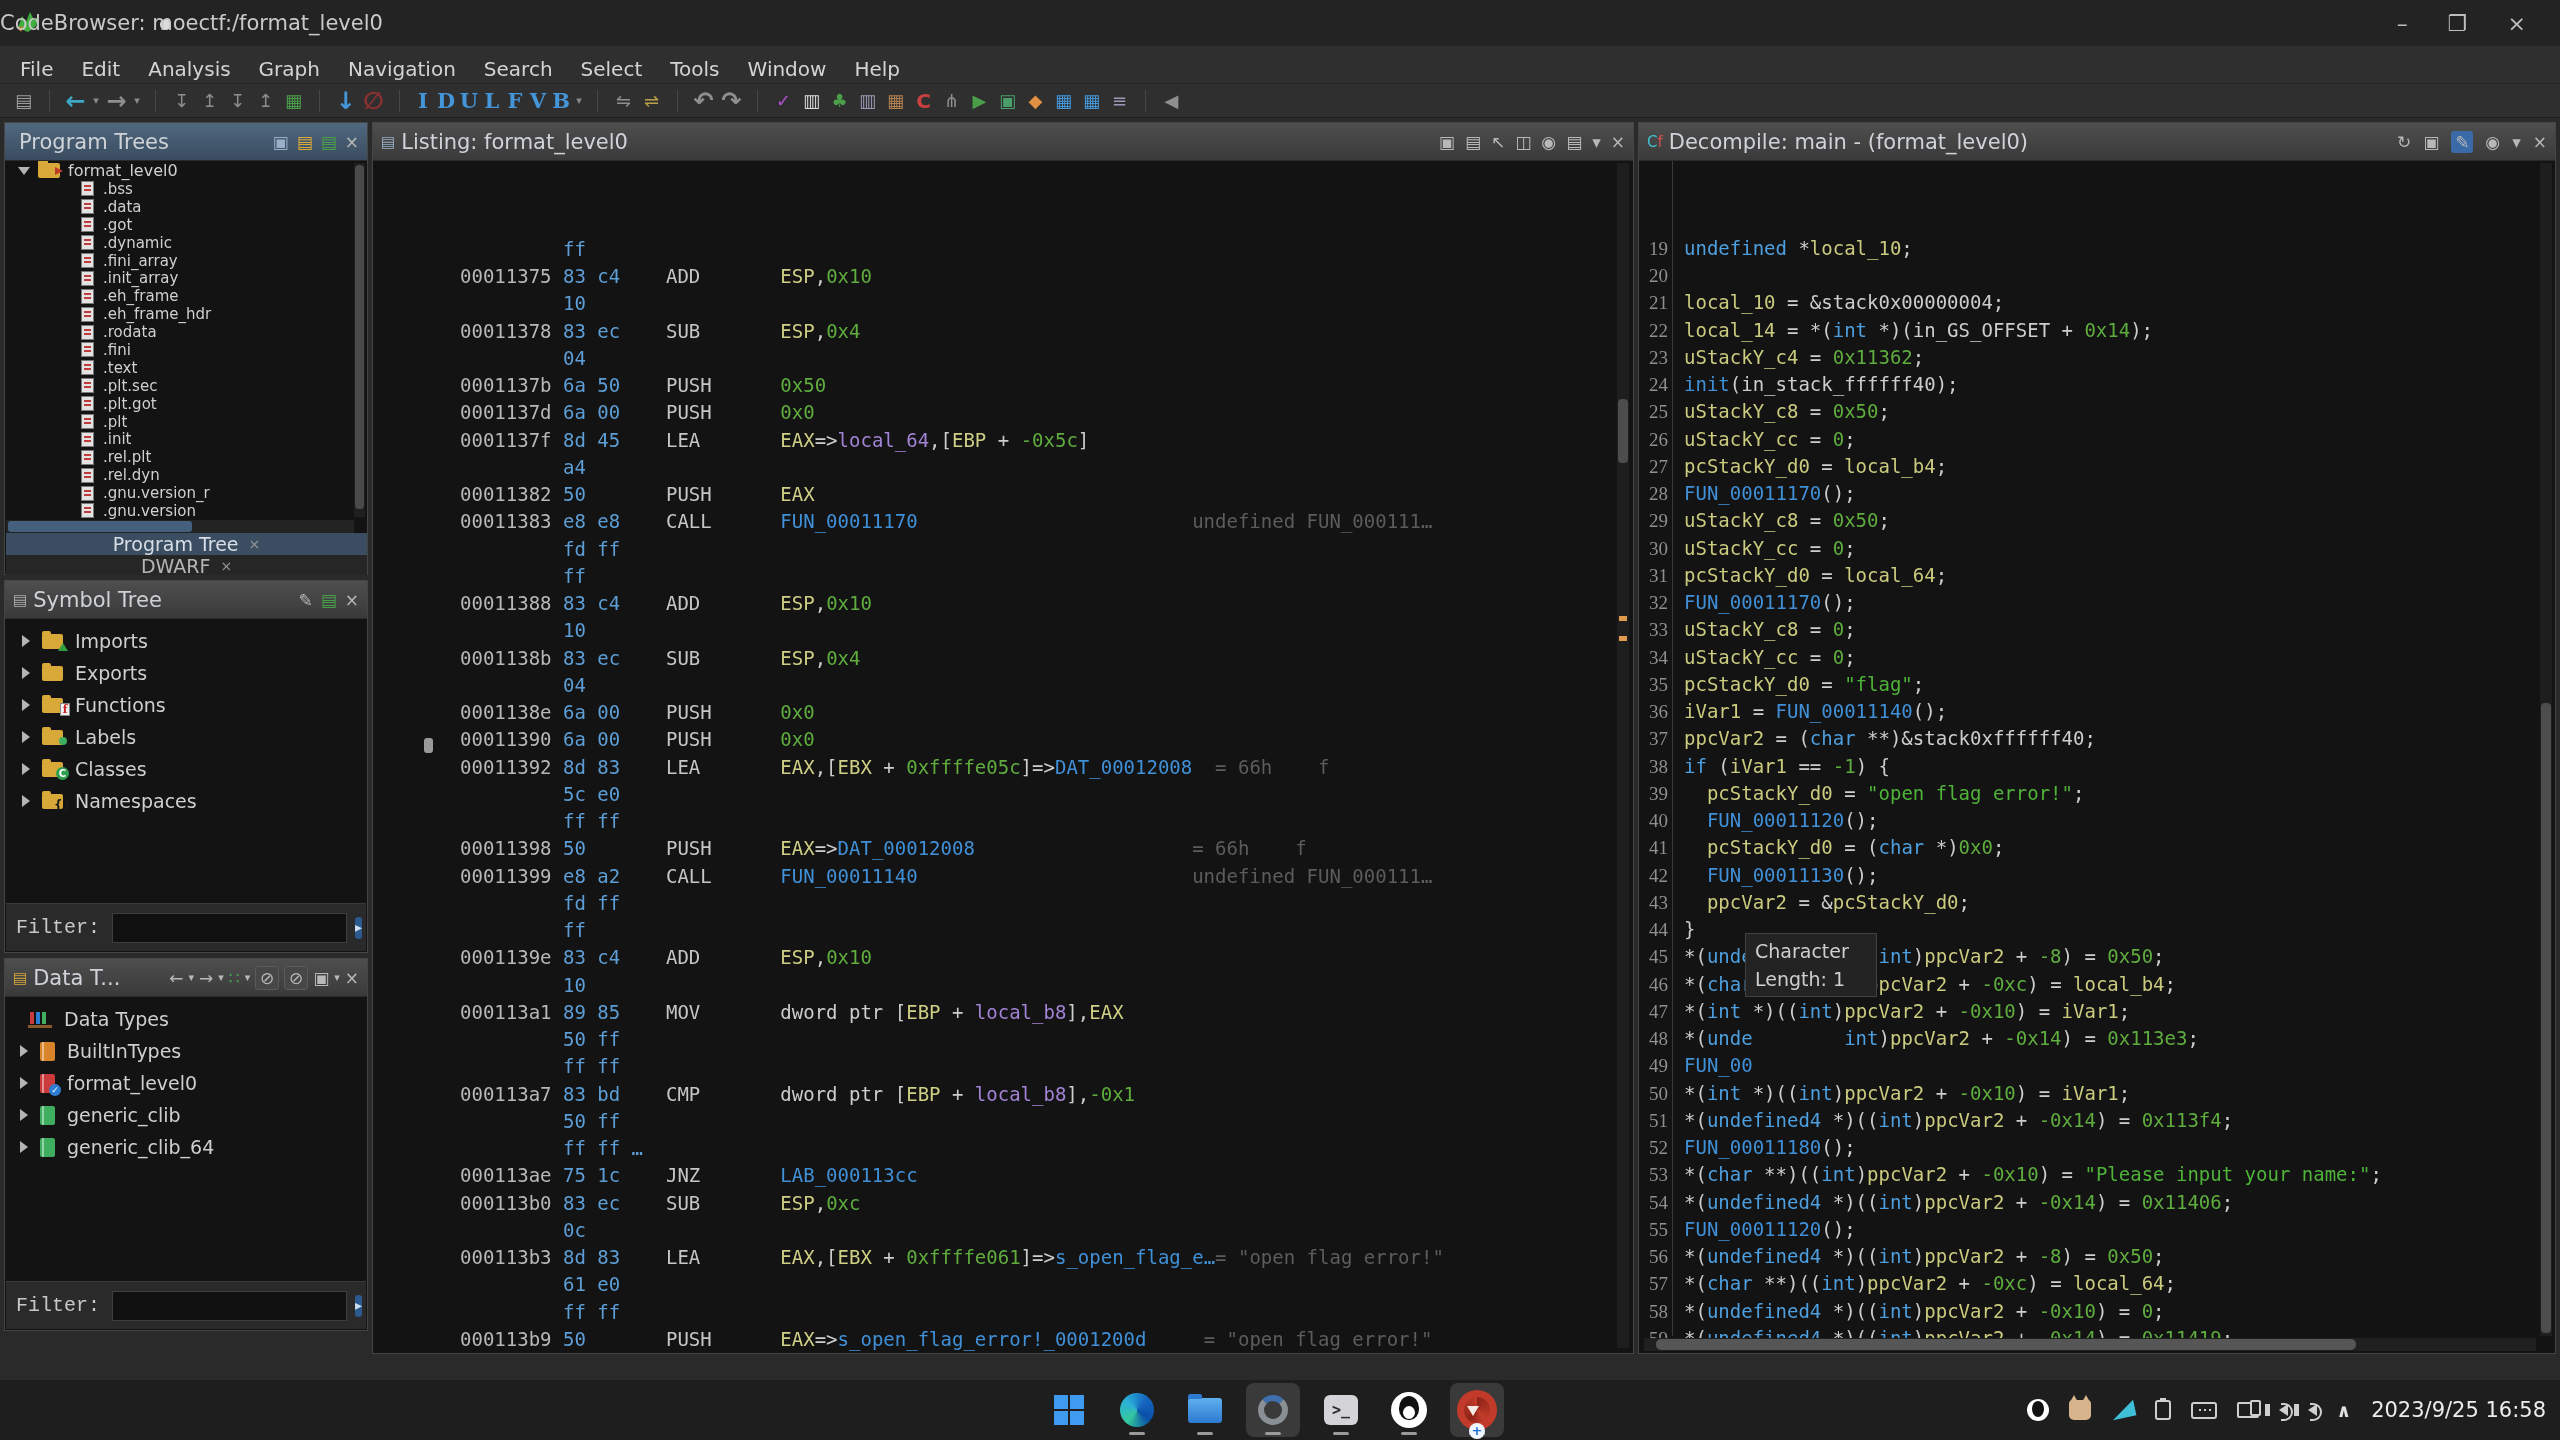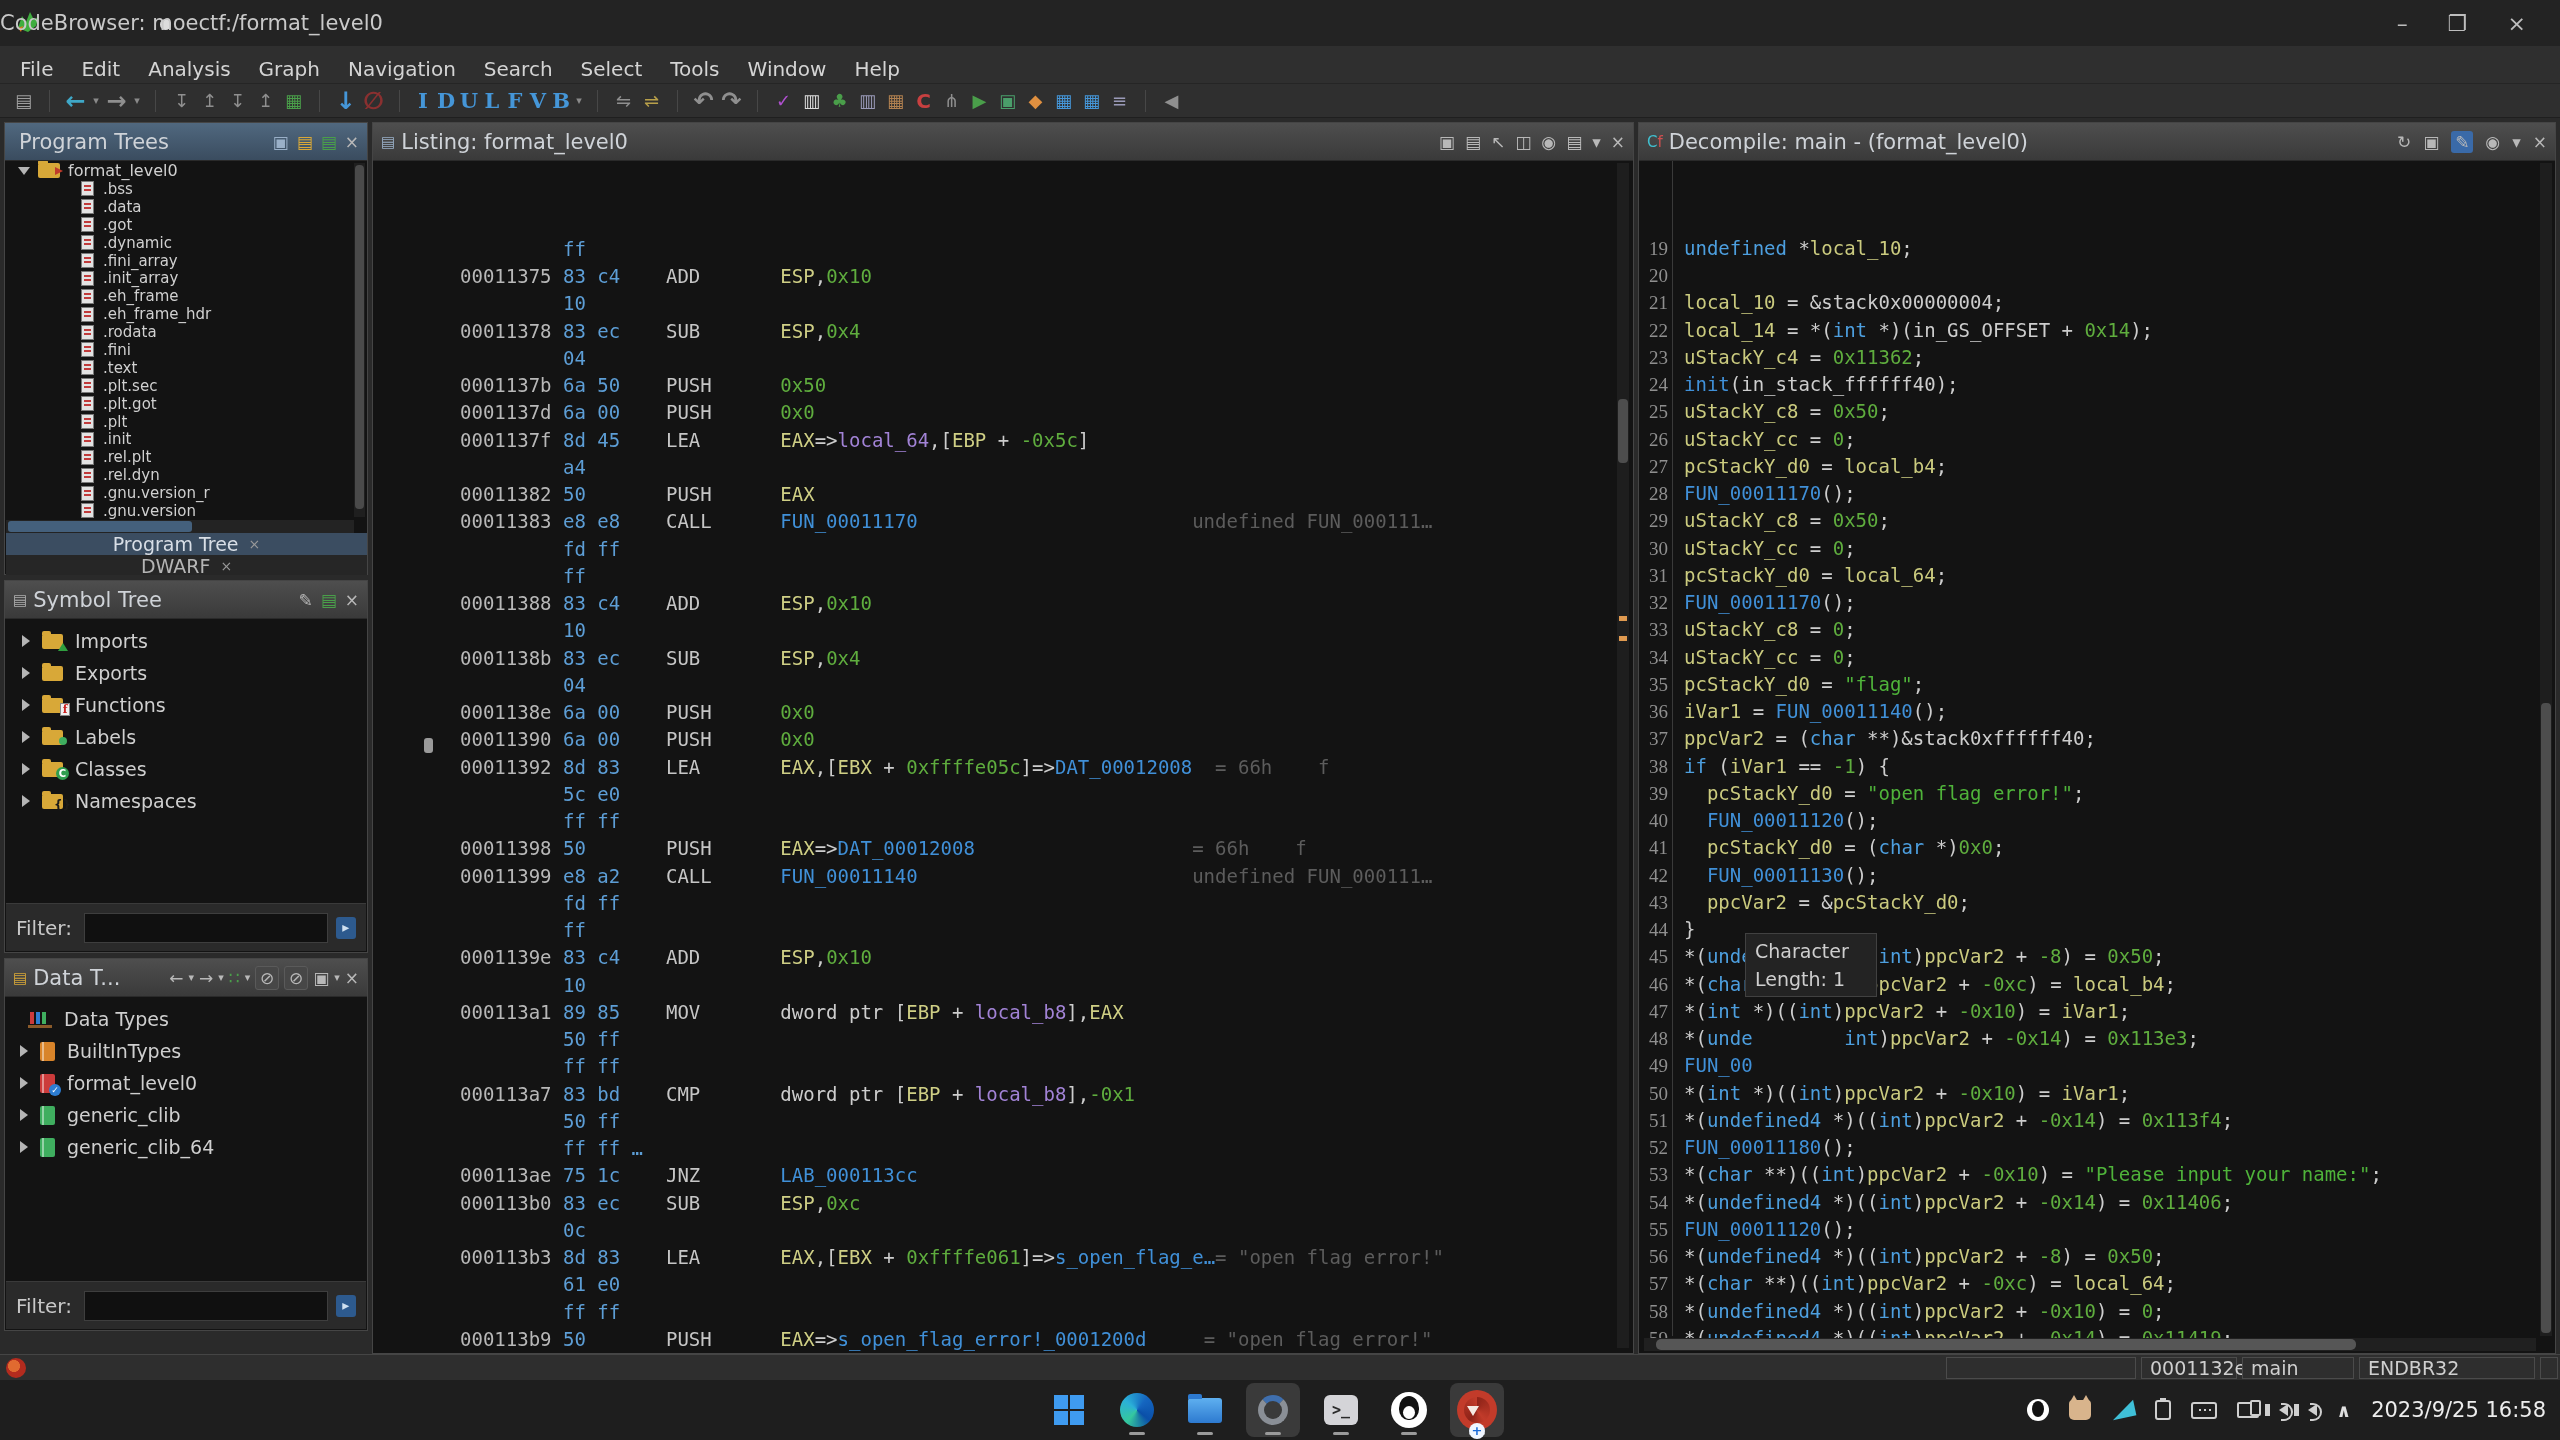--- a/index.html
+++ b/index.html
@@ -97,21 +97,21 @@
   .bk { width:15px; height:19px; border-radius:2px; position:relative; flex:none; }
   .bk::before { content:""; position:absolute; left:2px; top:0; width:2px; height:100%; background:rgba(255,255,255,.45); }
   .bk-or{background:#d8842a} .bk-rd{background:#cc3b3b} .bk-gr{background:#3fae5f}
   .chkb { display:none; position:absolute; right:-6px; bottom:-3px; width:12px; height:12px; border-radius:50%;
           background:#2d7dd2; color:#fff; font-size:9px; line-height:12px; text-align:center; }
   .chkb.chk { display:block; }
 
   
   .filter-row { position:absolute; left:1px; right:1px; height:48px; background:#2a2a2a; border-top:1px solid #3a3a3a;
                 display:flex; align-items:center; padding:0 10px; }
-  .filter-label { font-size:20px; color:#c8c8c8; }
+  .filter-label { font-size:20px; color:#c8c8c8;font-family:Liberation Mono, monospace; }
   .filter-input { margin-left:12px; width:262px; height:30px; background:#101010; border:1px solid #3e3e3e; color:#ddd;
                   font-size:17px; padding:0 6px; }
   .filter-go { margin-left:8px; width:22px; height:22px; background:#2d5a8e; border-radius:3px; color:#cfe0f0;
                font-size:14px; text-align:center; line-height:21px; }
 
   
   .codeblock { position:absolute; white-space:pre; font-family:"DejaVu Sans Mono",monospace;
                font-size:19px; line-height:27.25px; }
   .code-line { height:27.25px; }
   .t-a{color:#b8b8b8} .t-b{color:#5d9ed6} .t-m{color:#c6c6c6} .t-r{color:#cfcf85}
@@ -617,30 +617,20 @@
       </div>
       <div id="dec-vscroll">
           <div class="thumb"></div>
         </div>
       <div id="dec-hscroll">
           <div class="thumb"></div>
         </div>
     </div>
   </div>
 
-  <div id="statusbar">
-    <div id="status-dragon"></div>
-    <div id="status-segs">
-      <span class="sseg" style="width:190px"></span>
-      <span class="sseg" style="width:96px">0001132e</span>
-      <span class="sseg" style="width:112px">main</span>
-      <span class="sseg" style="width:176px">ENDBR32</span>
-      <span class="sseg" style="width:12px"></span>
-    </div>
-  </div>
 
   <div id="taskbar">
     <div id="task-center">
       <div class="task-item">
           <div class="win-grid">
             <div></div>
             <div></div>
             <div></div>
             <div></div>
           </div>

